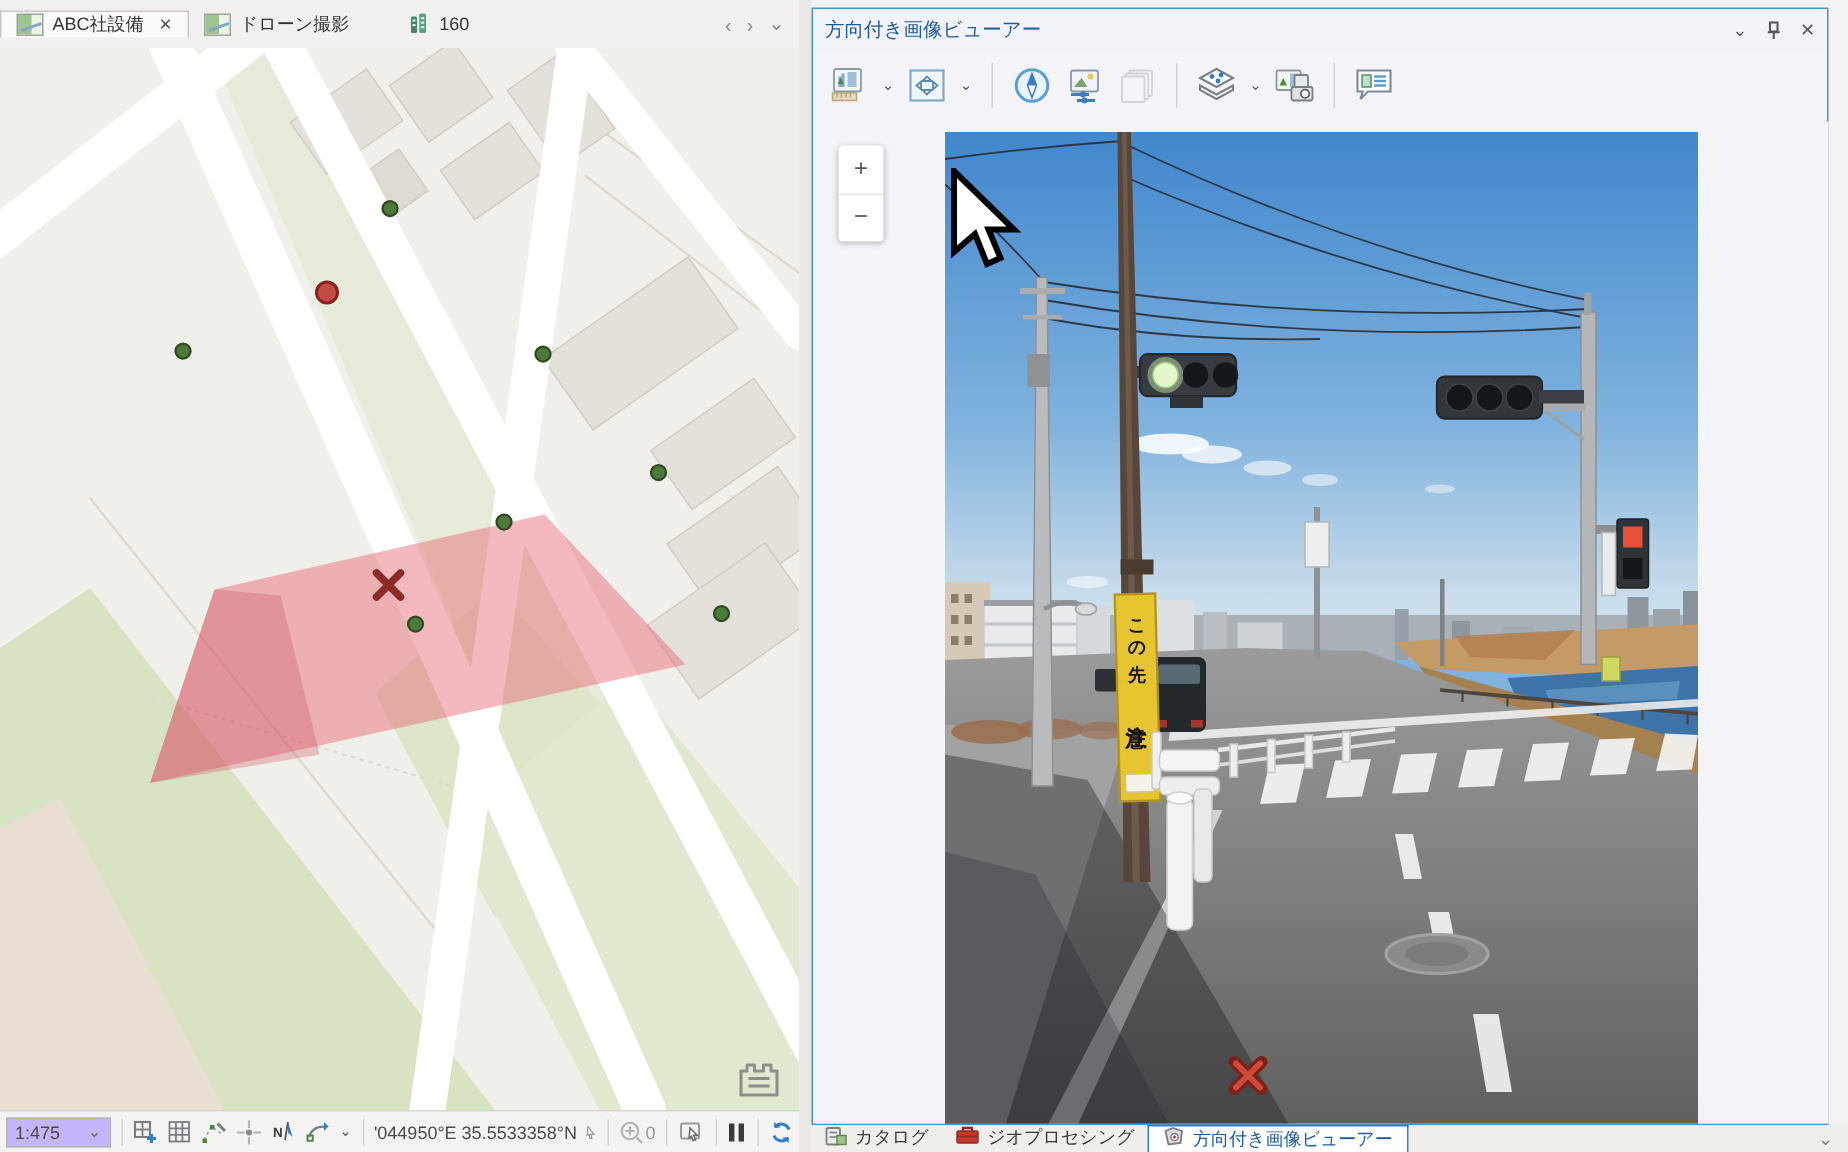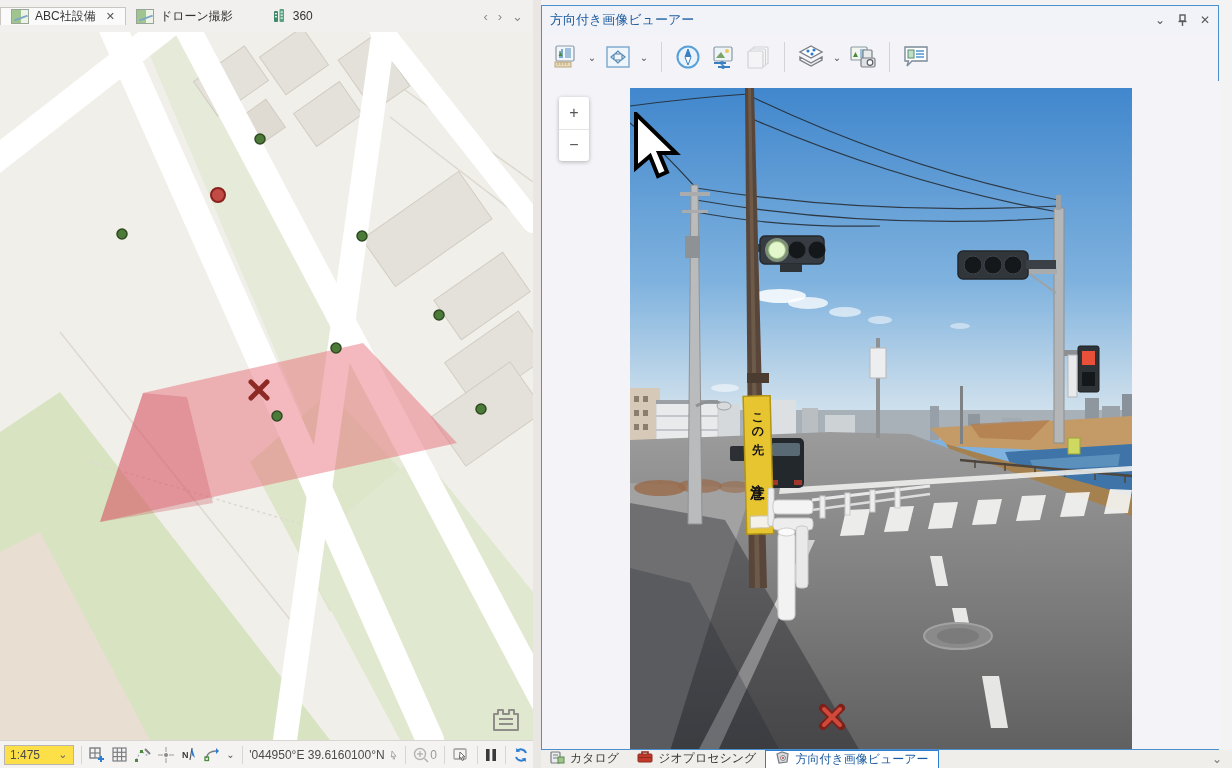--- a/index.html
+++ b/index.html
@@ -16,21 +16,21 @@
   .vtab .close-x{color:#555;font-size:11px;margin-left:4px;}
   .tab-thumb{width:16px;height:13px;background:#eef3e8;border:1px solid #9aa59a;position:relative;overflow:hidden;}
   .tab-thumb i{position:absolute;left:0;top:0;width:9px;height:13px;background:#9fc48e;}
   .tab-thumb b{position:absolute;left:2px;top:7px;width:14px;height:2px;background:#7da7c9;transform:rotate(-20deg);}
   .tab-nav{margin-left:auto;display:flex;align-items:center;gap:10px;padding-right:10px;color:#8a8a8a;font-size:13px;}
 
   .map-canvas{left:0;top:32px;width:533px;height:708px;overflow:hidden;background:#f1efe9;}
 
   .map-statusbar{left:0;top:740px;width:533px;height:28px;background:#f5f3f1;border-top:1px solid #d9d6d2;
       display:flex;align-items:center;font-size:12px;color:#4a4a48;padding:0 4px;box-sizing:border-box;gap:5px;}
-  .scale-combo{width:98px;height:20px;background:#fde047;border:1px solid #b8b5b0;display:flex;align-items:center;
+  .scale-combo{width:98px;height:20px;background:#c4b5fd;border:1px solid #b8b5b0;display:flex;align-items:center;
       justify-content:space-between;padding:0 5px;box-sizing:border-box;}
   .scale-combo .chev{color:#666;font-size:11px;}
   .sb-sep{width:1px;height:18px;background:#d8d5d1;margin:0 2px;}
   .sb-ico{display:flex;align-items:center;justify-content:center;width:20px;height:20px;}
   .coords{white-space:nowrap;color:#4a4a48;}
   .sb-count{color:#9a9a98;}
 
   
   .splitter{left:533px;top:0;width:8px;height:768px;background:#e9e6e3;}
 
@@ -89,21 +89,21 @@
     <div class="vtab" style="margin-left:18px;">
       <svg width="16" height="16" viewBox="0 0 16 16">
         <rect x="3" y="3" width="4" height="11" rx="1" fill="#3f8a6a"></rect>
         <rect x="8.5" y="1" width="4.5" height="13" rx="1" fill="#57a27f"></rect>
         <rect x="4" y="5" width="2" height="1.4" fill="#dff0e7"></rect>
           <rect x="4" y="8" width="2" height="1.4" fill="#dff0e7"></rect>
         <rect x="9.6" y="3.4" width="2.2" height="1.4" fill="#dff0e7"></rect>
           <rect x="9.6" y="6.4" width="2.2" height="1.4" fill="#dff0e7"></rect>
           <rect x="9.6" y="9.4" width="2.2" height="1.4" fill="#dff0e7"></rect>
       </svg>
-      <span>360</span>
+      <span>160</span>
     </div>
     <div class="tab-nav">
       <span>‹</span>
       <span>›</span>
       <span>⌄</span>
     </div>
   </div>
 
   <div class="abs map-canvas">
     <svg width="533" height="708" viewBox="0 0 533 708">
@@ -219,21 +219,21 @@
     </span>
     <span class="sb-ico">
       <svg width="18" height="18" viewBox="0 0 18 18">
           <path d="M3 12 Q5 5 13 5" fill="none" stroke="#7a7e82" stroke-width="1.5"></path>
           <path d="M13 2 L16 5 L13 8 Z" fill="#2e7dd1"></path>
           <rect x="2" y="11" width="3.5" height="3.5" fill="none" stroke="#4a8a3c" stroke-width="1.3"></rect>
         </svg>
     </span>
     <span class="tb-chev">⌄</span>
     <div class="sb-sep"></div>
-    <span class="coords">'044950°E 39.6160100°N</span>
+    <span class="coords">'044950°E 35.5533358°N</span>
     <svg width="12" height="14" viewBox="0 0 12 14">
         <path d="M3 1 L9 9 L5.5 8.5 L7 13 L5 13 L4 9 L2 10 Z" fill="none" stroke="#8a8a8a" stroke-width="1"></path>
       </svg>
     <div class="sb-sep"></div>
     <span class="sb-ico" style="width:28px;">
       <svg width="18" height="18" viewBox="0 0 18 18">
           <circle cx="8" cy="8" r="5.5" fill="none" stroke="#b3b3b3" stroke-width="1.4"></circle>
           <line x1="8" y1="5" x2="8" y2="11" stroke="#b3b3b3" stroke-width="1.4"></line>
           <line x1="5" y1="8" x2="11" y2="8" stroke="#b3b3b3" stroke-width="1.4"></line>
           <line x1="12.5" y1="12.5" x2="16" y2="16" stroke="#b3b3b3" stroke-width="1.6"></line>

